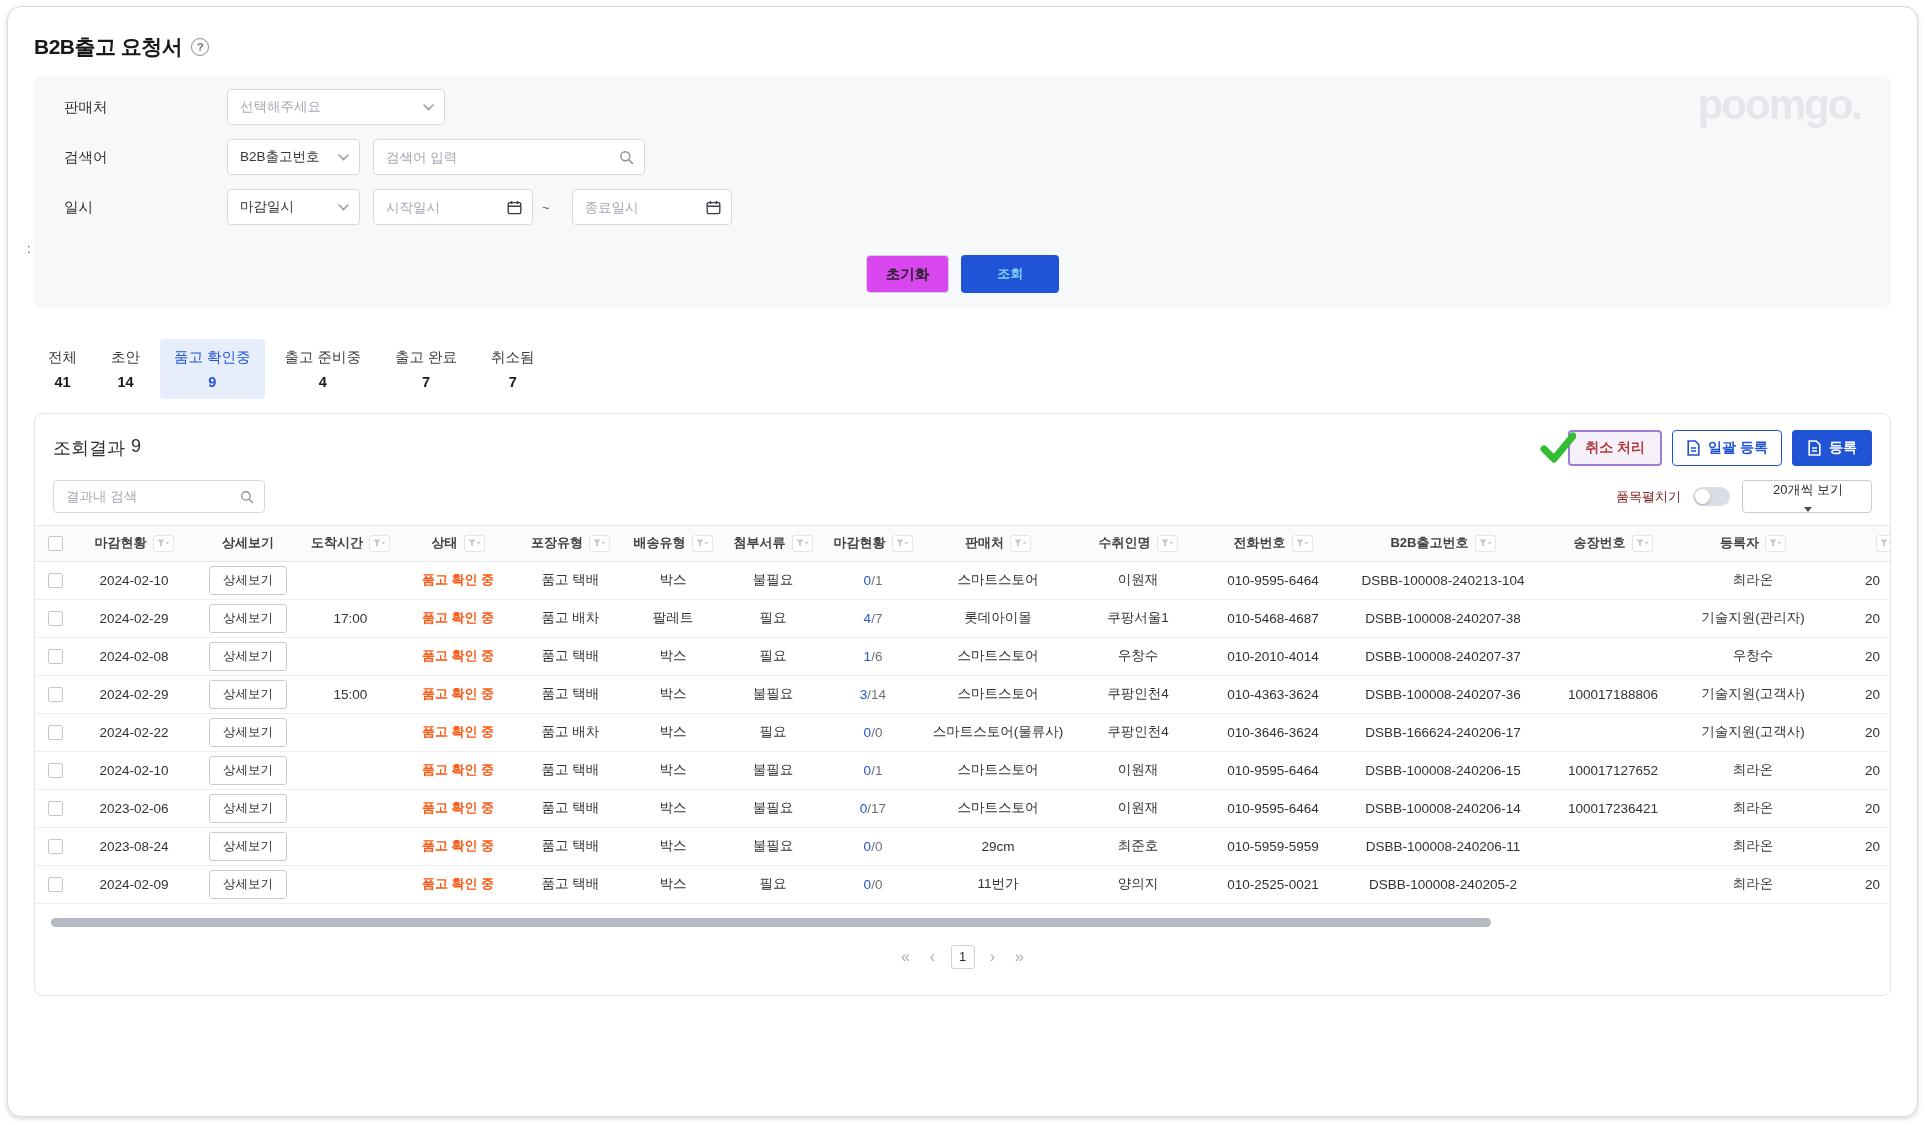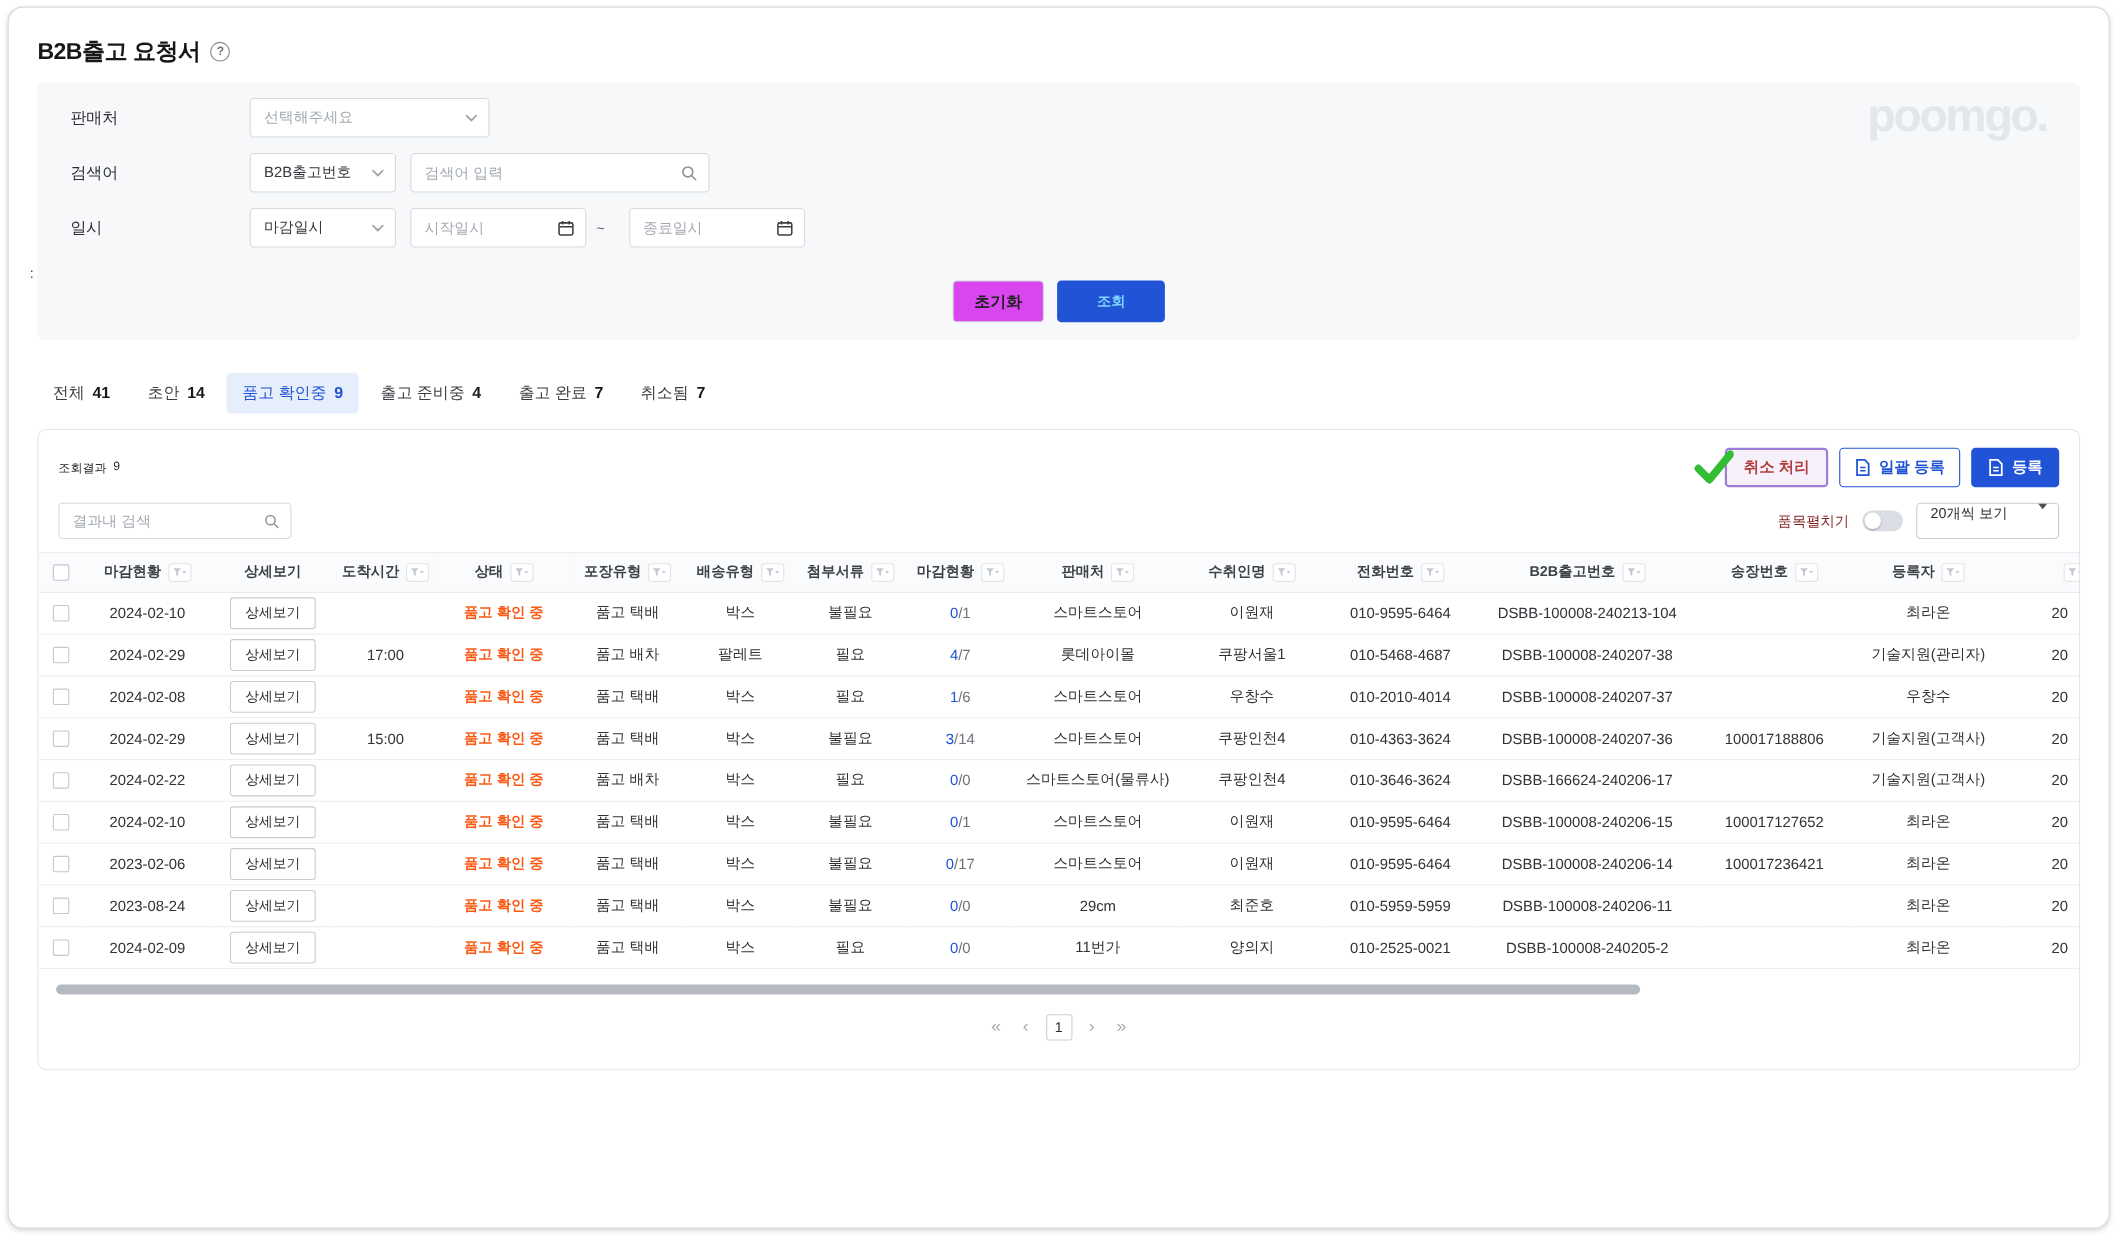--- a/index.html
+++ b/index.html
@@ -38,29 +38,29 @@
   .btn-reset { height:38px; padding:0 19px; background:#d946ef; border:1px solid #cfd3da; border-radius:4px;
     font-size:14.5px; font-weight:600; color:#222; cursor:pointer; font-family:inherit; }
   .btn-search { height:38px; width:98px; background:var(--blue,#2153d6); border:0; border-radius:4px;
     font-size:13px; font-weight:bold; color:#7dd3fc; cursor:pointer; font-family:inherit;text-align:center; }
 
   .stray { position:absolute; left:19px; top:234px; font-size:13px; color:#44474c; }
 
   
   .tabs { display:flex; align-items:center; gap:6px; padding:0 26px; margin-top:30px; }
   .tab { display:flex; align-items:center; gap:7px; padding:9px 14px; border-radius:4px;
-    font-size:14.5px; color:#3a3d42; cursor:pointer; white-space:nowrap; }
+    font-size:14.5px; color:#3a3d42; cursor:pointer; white-space:nowrap;flex-direction:column; }
   .tab .tab-count { font-weight:bold; color:#17181a; }
   .tab.active { background:var(--tab-bg,#e7eefb); color:var(--blue,#2153d6); }
   .tab.active .tab-count { color:var(--blue,#2153d6); }
 
   
   .card { margin:14px 26px 0; border:1px solid #e2e5e9; border-radius:8px; padding-bottom:26px; background:#fff; }
   .card-head { display:flex; justify-content:space-between; align-items:center; padding:16px 18px 10px; }
-  .result-summary { display:flex; gap:6px; font-size:11px; color:#2c2e33; }
+  .result-summary { display:flex; gap:6px; font-size:18px; color:#2c2e33; }
   .head-actions { display:flex; align-items:center; }
   .check-icon { position:relative; z-index:2; margin-right:-8px; display:flex; }
   .btn-cancel { height:36px; padding:0 15px; border:2px solid var(--cancel-border,#9b7fd4); background:#f5f0fa;
     color:var(--cancel-text,#b23b3b); font-weight:bold; font-size:14px; border-radius:4px; margin-right:10px;
     cursor:pointer; font-family:inherit; }
   .btn-outline { height:36px; padding:0 13px; border:1.5px solid var(--blue,#2153d6); background:#fff;
     color:var(--blue,#2153d6); font-weight:bold; font-size:14px; border-radius:4px; margin-right:10px;
     display:flex; align-items:center; gap:7px; cursor:pointer; font-family:inherit; }
   .btn-solid { height:36px; padding:0 15px; background:var(--blue,#2153d6); border:0; color:#fff;
     font-weight:bold; font-size:14px; border-radius:4px; display:flex; align-items:center; gap:7px;
@@ -69,22 +69,22 @@
 
   .card-sub { display:flex; justify-content:space-between; align-items:center; padding:4px 18px 12px; }
   .inner-search { width:212px; height:33px; margin-left:0; }
   .sub-right { display:flex; align-items:center; gap:12px; }
   .toggle-label { font-size:13px; color:#7f1d1d; }
   .toggle { width:37px; height:19px; border-radius:10px; background:#dadee4; position:relative;
     display:inline-block; cursor:pointer; }
   .toggle .knob { position:absolute; top:2px; left:2px; width:15px; height:15px; border-radius:50%;
     background:#fff; box-shadow:0 1px 2px rgba(0,0,0,.25); }
   .pagesize { width:130px; height:33px; border:1px solid #c8ccd3; border-radius:4px; background:#fff;
-    display:flex; justify-content:space-between; padding:0 10px 0 12px;
-    font-size:13px; color:#2c2e33; cursor:pointer; }
+    display:flex; align-items:center; justify-content:space-between; padding:0 10px 0 12px;
+    font-size:13px; color:#2c2e33; cursor:pointer;flex-direction:column; }
   .caret-down { width:0; height:0; border-left:4px solid transparent; border-right:4px solid transparent;
     border-top:5px solid #4a4d52; }
 
   
   .table-clip { width:100%; overflow:hidden; border-top:1px solid #e6e8ec; }
   table { border-collapse:collapse; table-layout:fixed; }
   thead th { height:35px; background:#fafbfc; border-bottom:1px solid #e6e8ec; font-size:13px;
     font-weight:600; color:#3e4146; text-align:center; }
   .th-inner { display:flex; align-items:center; justify-content:center; gap:6px; }
   tbody td { height:38px; border-bottom:1px solid #eceef1; font-size:13.5px; color:#2f3236;

